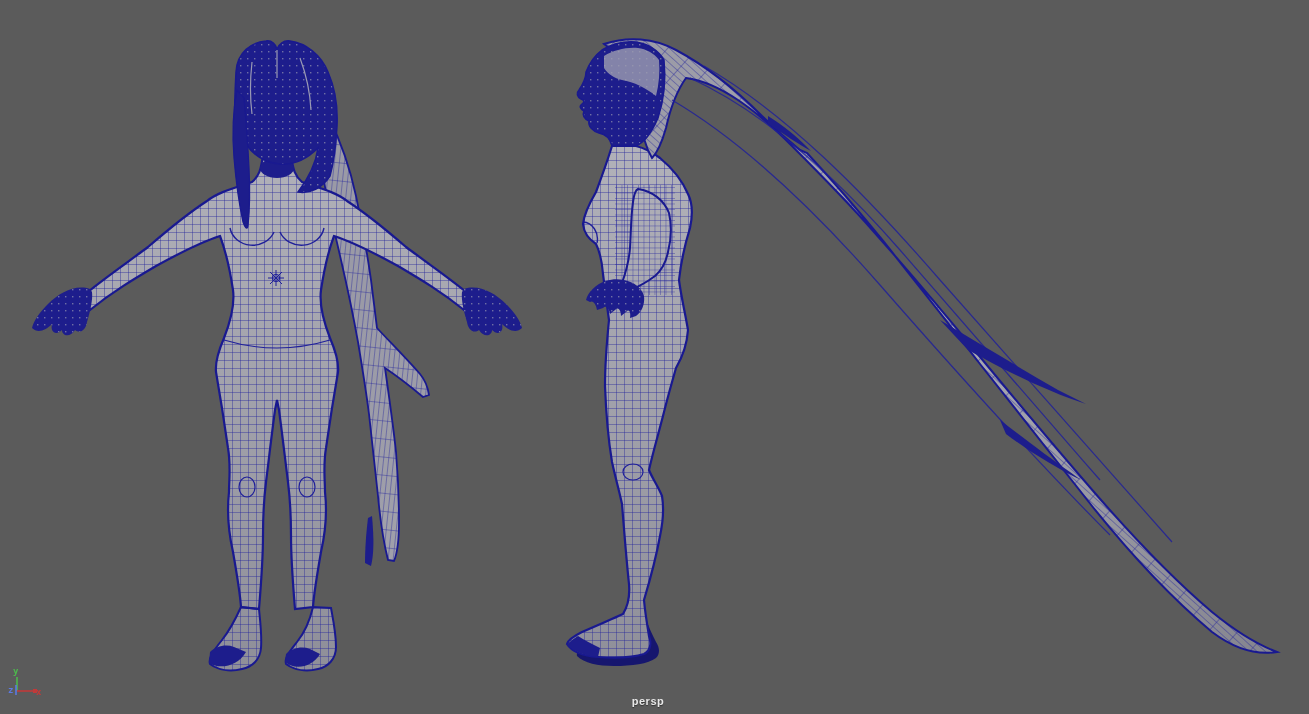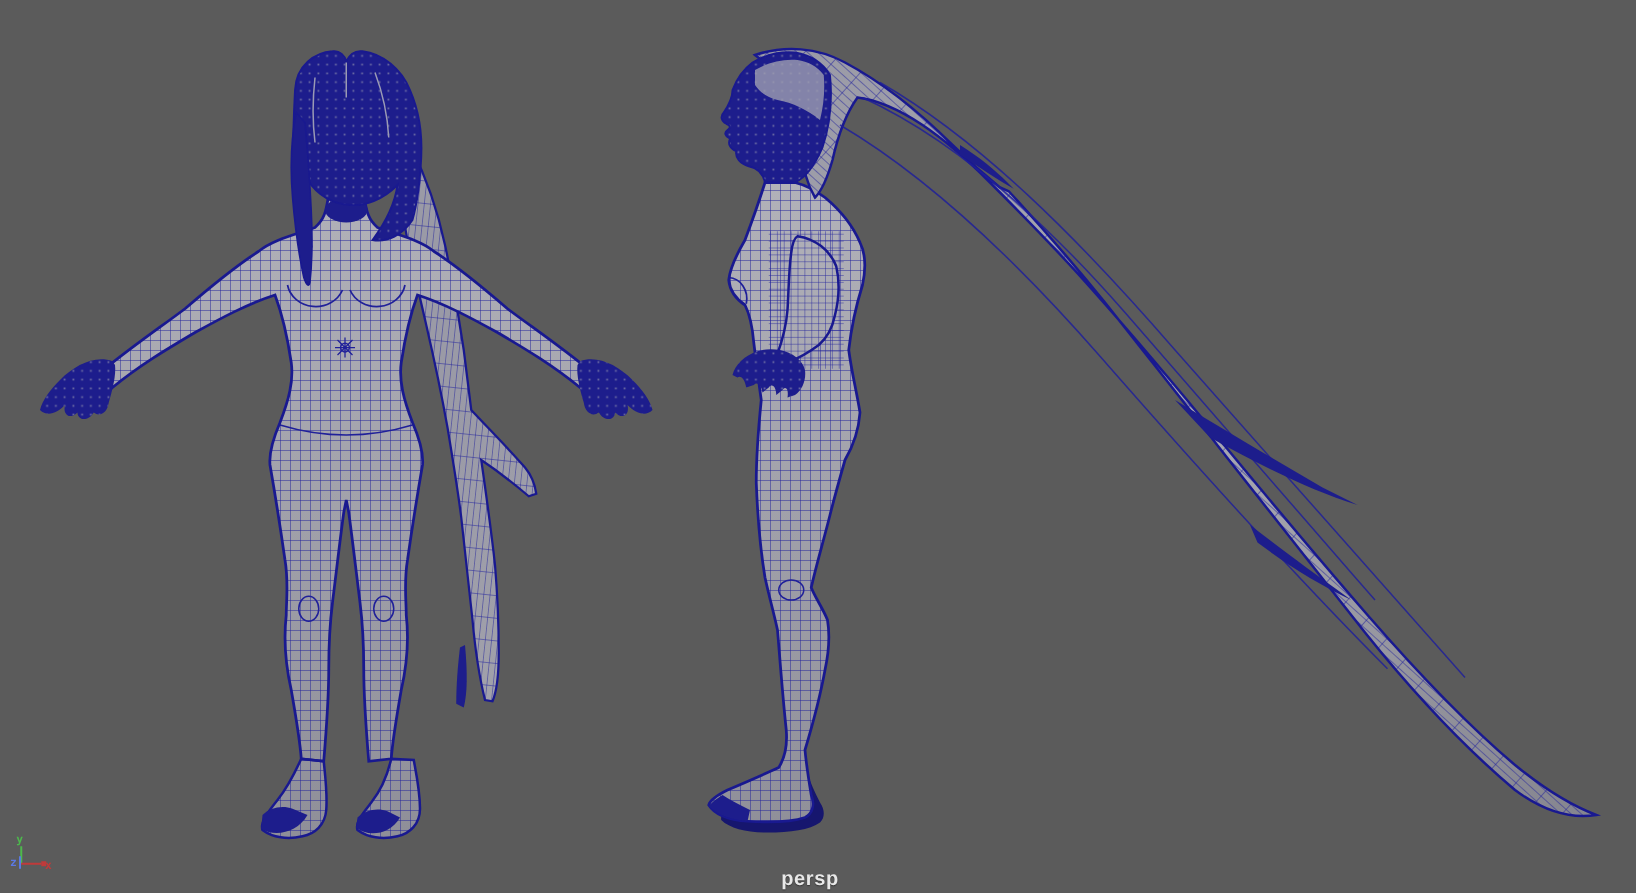--- a/index.html
+++ b/index.html
@@ -1,20 +1,20 @@
 <!DOCTYPE html>
 <html><head>
 <meta charset="utf-8">
 <style>
   html,body{margin:0;padding:0;width:1309px;height:714px;overflow:hidden;
     font-family:"Liberation Sans",sans-serif;background:#5b5b5b;}
   .viewport{position:relative;width:1309px;height:714px;}
   .viewport svg{position:absolute;left:0;top:0;display:block;}
   .camera-label{position:absolute;left:608px;top:695px;width:80px;text-align:center;
-    font-size:16px;font-weight:bold;letter-spacing:0.5px;color:#e8e8e8;
+    font-size:11px;font-weight:bold;letter-spacing:0.5px;color:#e8e8e8;
     text-shadow:0 1px 1px rgba(0,0,0,0.45);}
   .wire{stroke:#20209a;fill:none;}
   .outline{stroke:#191990;fill:none;}
   .gizmo-text{font-size:9px;font-weight:bold;font-family:"DejaVu Sans Mono",monospace;}
 </style>
 </head>
 <body>
 
 <div class="viewport">
   <svg width="1309" height="714" viewBox="0 0 1309 714">

